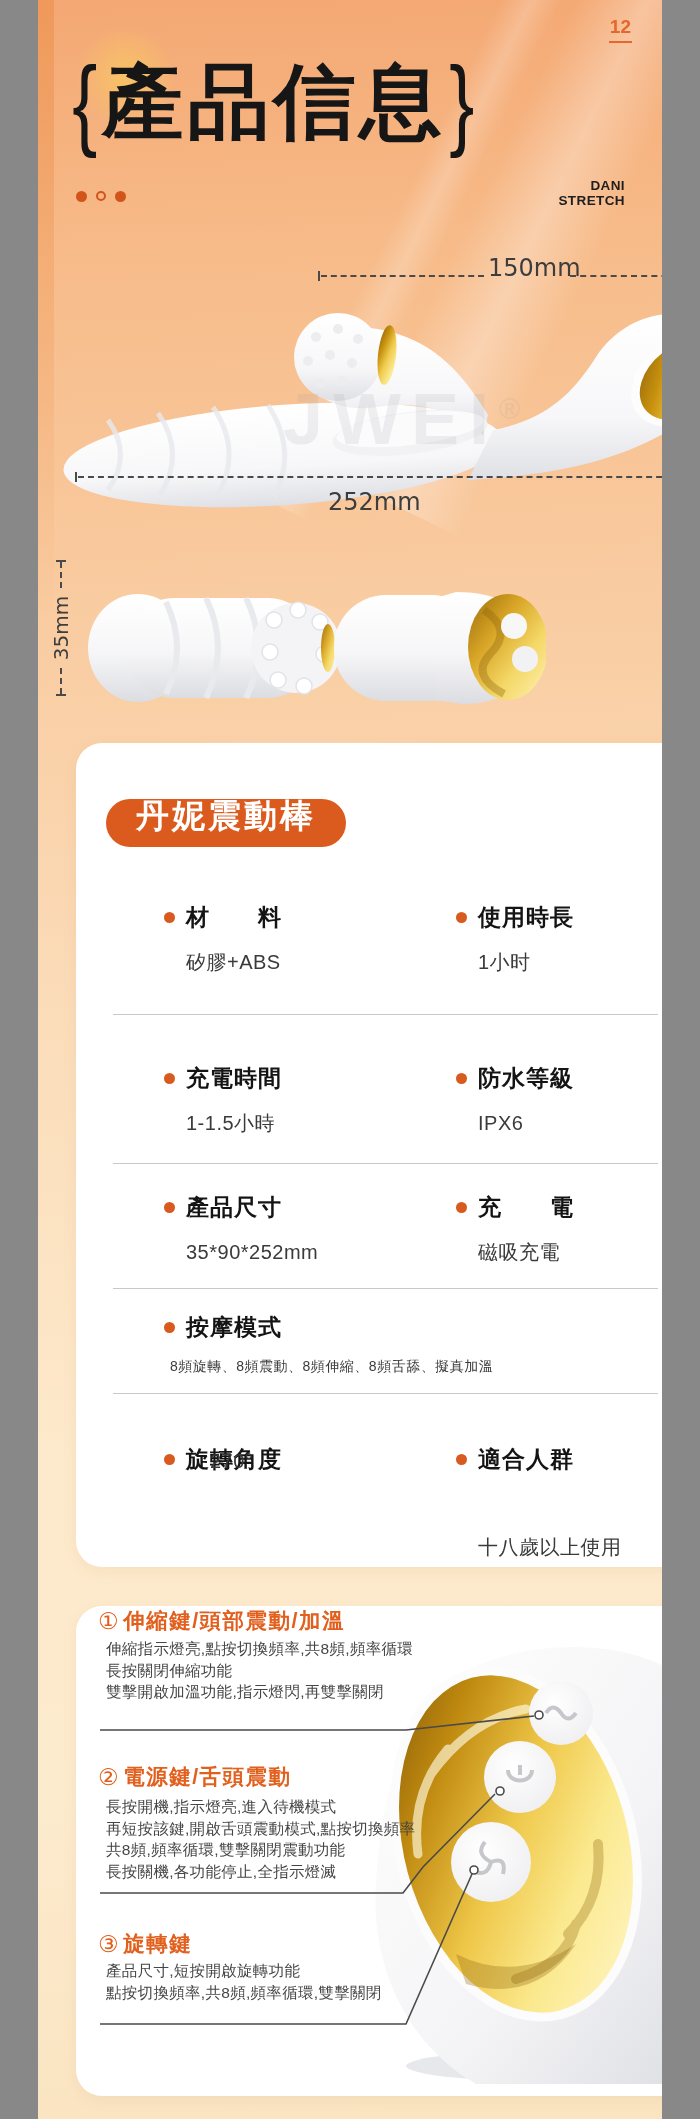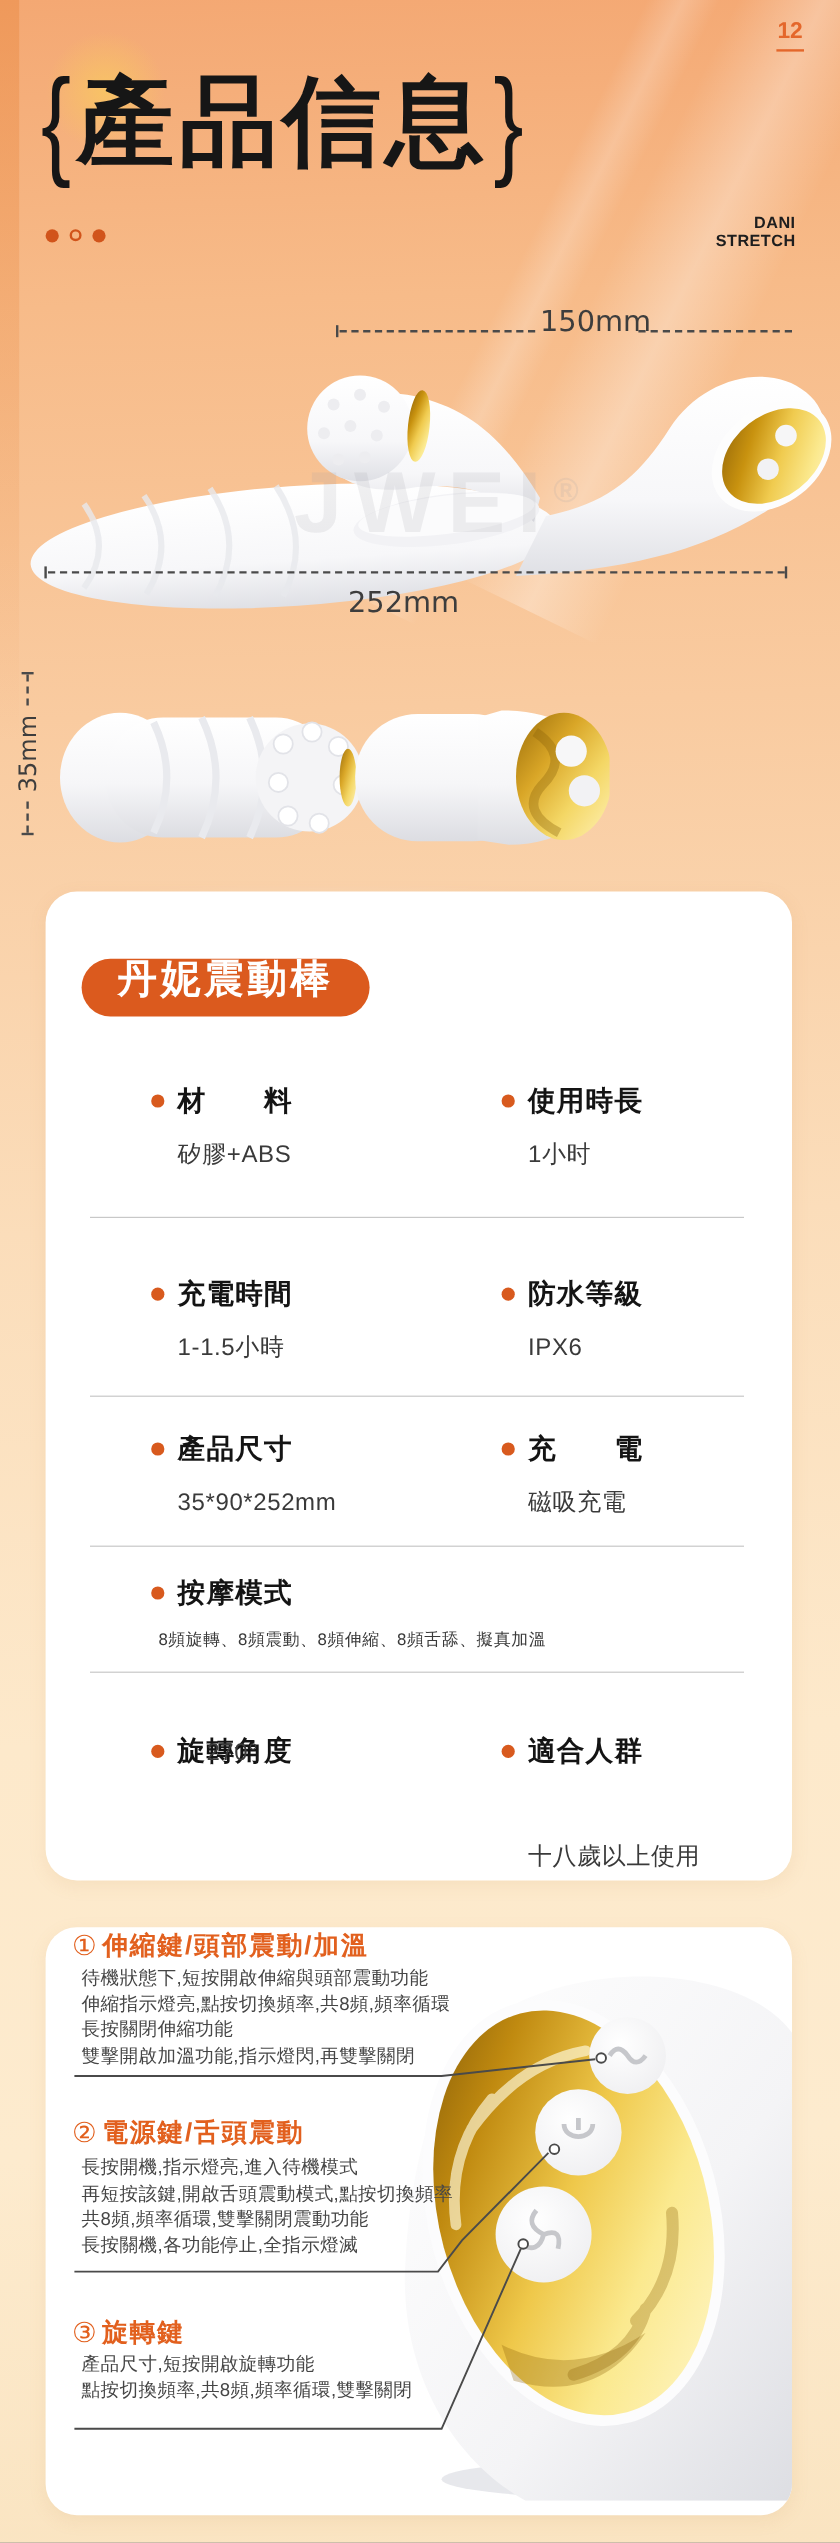--- a/index.html
+++ b/index.html
@@ -1,17 +1,17 @@
 <!DOCTYPE html>
 <html><head>
 <meta charset="utf-8">
 <style>
   html,body{margin:0;padding:0;background:#888;}
   .page{
-    position:relative;width:700px;height:2119px;margin:0 auto;overflow:hidden;
+    position:relative;width:624px;height:2119px;margin:0 auto;overflow:hidden;
     font-family:"Liberation Sans","DejaVu Sans",sans-serif;
     background:linear-gradient(178deg,#F4A873 0%,#F7BB89 12%,#F9CBA0 28%,#FBDDBA 48%,#FDE9CB 68%,#FDEBCE 84%,#FAE4C1 100%);
   }
   .left-stripe{position:absolute;left:0;top:0;width:16px;height:620px;
     background:linear-gradient(to bottom,rgba(233,135,62,.45),rgba(233,135,62,0));pointer-events:none;}
   .ray{position:absolute;top:-80px;height:620px;transform:rotate(26deg);pointer-events:none;
     background:linear-gradient(to right,rgba(255,255,255,0),rgba(255,255,255,.30),rgba(255,255,255,0));}
   .ray.r1{right:60px;width:130px;}
   .ray.r2{right:215px;width:55px;opacity:.7;}
   .glow{position:absolute;left:38px;top:26px;width:100px;height:100px;border-radius:50%;
@@ -294,21 +294,20 @@
         <path d="M165,238 q -16,-8 -6,-20 M165,238 q 16,-6 12,12 M165,238 q -4,17 -20,8" stroke="#c6c7cb" stroke-width="4" fill="none"></path>
       </g>
     </svg>
     <div class="wm wm3"><span>JWEI</span><sup>®</sup></div>
 
     <div class="feat-title" style="top:2px;">
       <span class="num">①</span>
       <span>伸縮鍵/頭部震動/加溫</span>
     </div>
     <div class="feat-body" style="top:32px;">
-      <div>待機狀態下,短按開啟伸縮與頭部震動功能</div>
       <div>伸縮指示燈亮,點按切換頻率,共8頻,頻率循環</div>
       <div>長按關閉伸縮功能</div>
       <div>雙擊開啟加溫功能,指示燈閃,再雙擊關閉</div>
     </div>
 
     <div class="feat-title" style="top:158px;">
       <span class="num">②</span>
       <span>電源鍵/舌頭震動</span>
     </div>
     <div class="feat-body" style="top:190px;">

